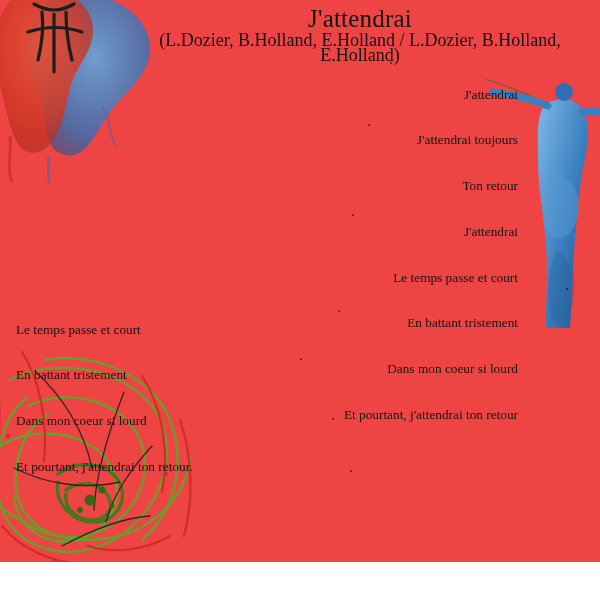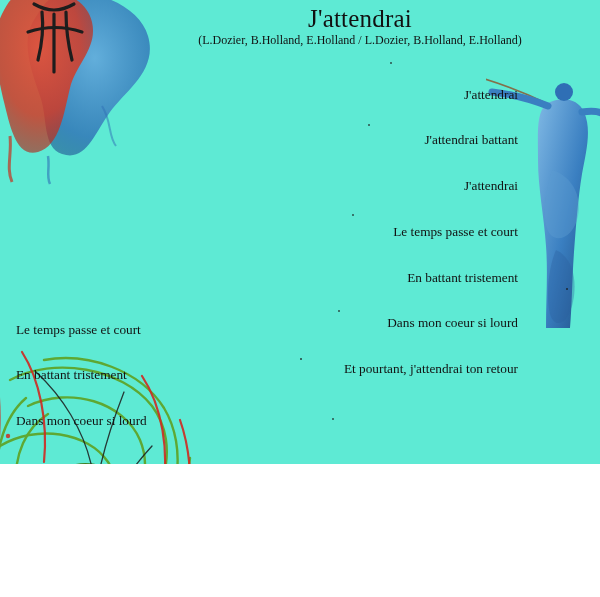--- a/index.html
+++ b/index.html
@@ -12,23 +12,23 @@
     background: #ffffff;
     font-family: "Liberation Serif", serif;
     overflow: hidden;
     position: relative;
   }
 
   #page {
     position: absolute;
     left: 0; top: 0;
     width: 600px;
-    height: 464px;
+    height: 562px;
     overflow: hidden;
-    background: #5eead4;
+    background: #ef4444;
   }
 
   
   .art {
     position: absolute;
     pointer-events: none;
   }
 
   
   #art-topleft {
@@ -70,21 +70,21 @@
     width: 460px;
     text-align: center;
   }
   #song-title {
     font-size: 25px;
     line-height: 30px;
     color: #111;
     letter-spacing: .2px;
   }
   #credits {
-    font-size: 12px;
+    font-size: 18px;
     line-height: 15px;
     color: #111;
     margin-top: -1px;
   }
 
   
   #lyrics-main {
     position: absolute;
     right: 82px;
     top: 56px;
@@ -237,21 +237,22 @@
   <span class="fleck" style="left:300px; top:358px; width:1.6px; height:1.6px;"></span>
   <span class="fleck" style="left:566px; top:288px; width:1.6px; height:1.6px;"></span>
 
   <div id="title-block">
     <div id="song-title">J'attendrai</div>
     <div id="credits">(L.Dozier, B.Holland, E.Holland / L.Dozier,  B.Holland, E.Holland)</div>
   </div>
 
   <div id="lyrics-main">
     <span class="line">J'attendrai</span>
-    <span class="line">J'attendrai battant</span>
+    <span class="line">J'attendrai toujours</span>
+    <span class="line">Ton retour</span>
     <span class="line">J'attendrai</span>
     <span class="line">Le temps passe et court</span>
     <span class="line">En battant tristement</span>
     <span class="line">Dans mon coeur si lourd</span>
     <span class="line">Et pourtant, j'attendrai ton retour</span>
     
     
     
     
     
@@ -276,15 +277,16 @@
     
     
     
     
   </div>
 
   <div id="lyrics-left">
     <span class="line">Le temps passe et court</span>
     <span class="line">En battant tristement</span>
     <span class="line">Dans mon coeur si lourd</span>
+    <span class="line">Et pourtant, j'attendrai ton retour.</span>
   </div>
 
 </div>
 
 </body></html>

